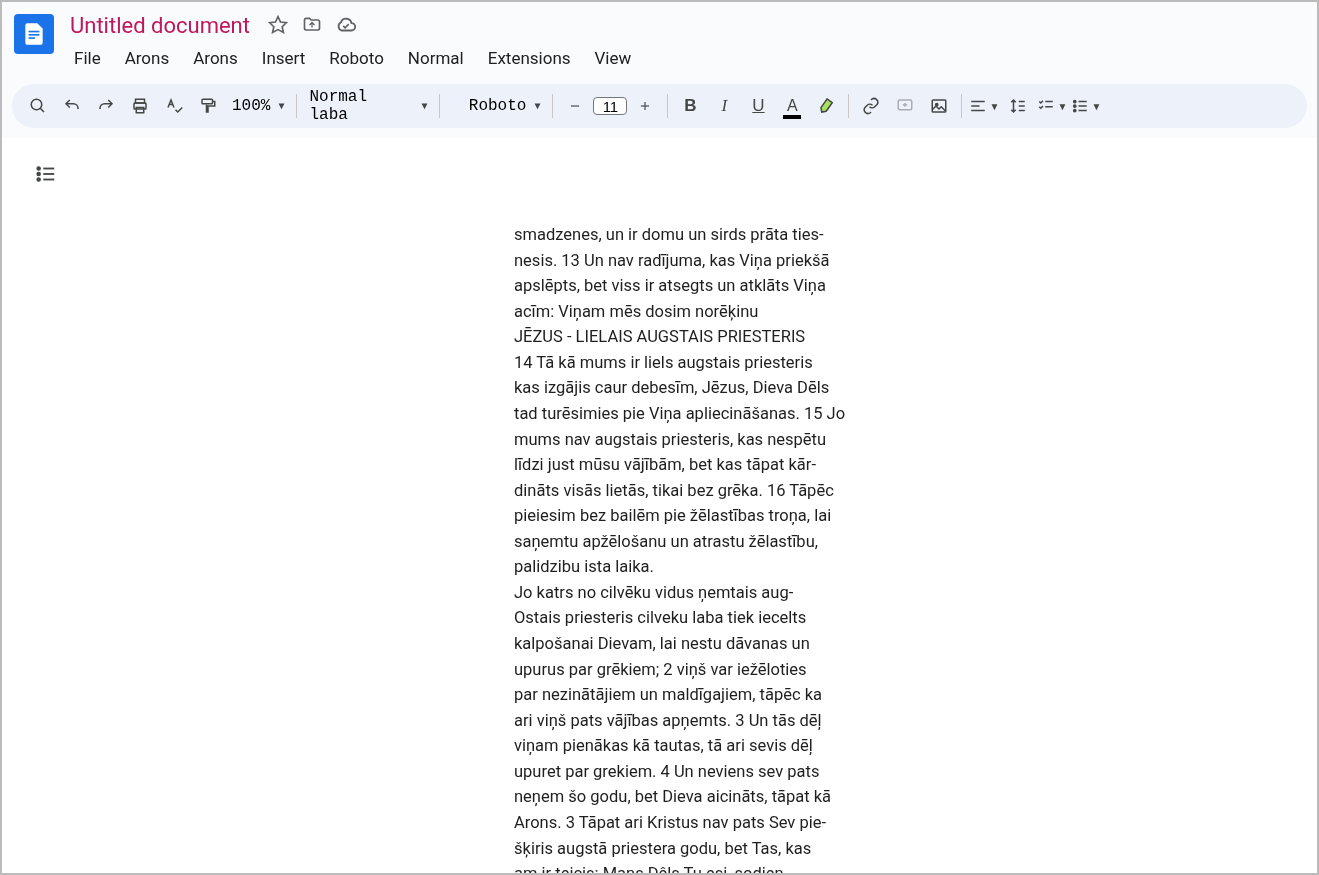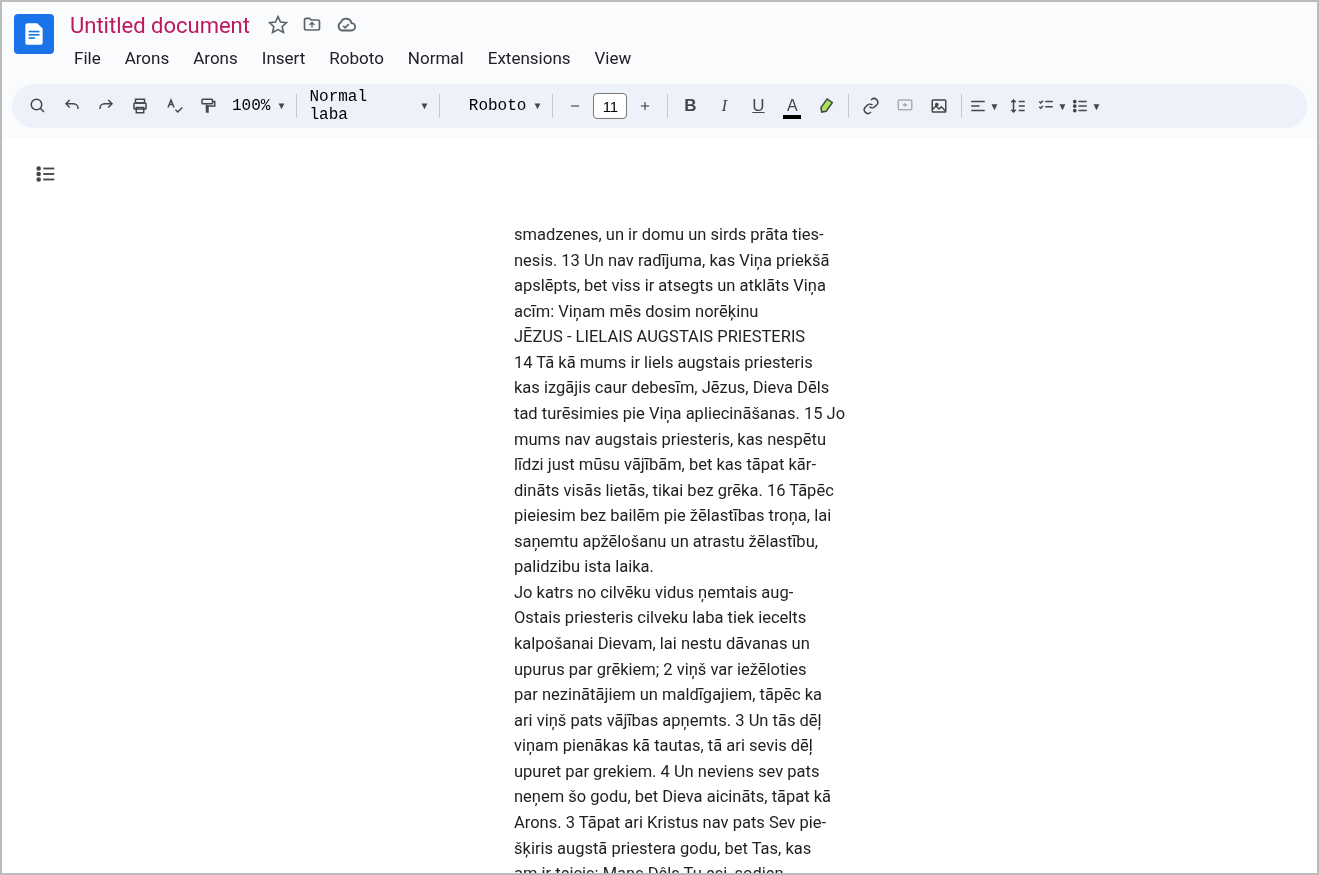--- a/index.html
+++ b/index.html
@@ -11,21 +11,21 @@
 .title-col { display: flex; flex-direction: column; }
 .title-row { display: flex; align-items: center; gap: 10px; height: 30px; }
 .doc-title { font-size: 22px; color: #be185d; padding: 2px 6px; }
 .title-icon { width: 24px; height: 24px; display: flex; align-items: center; justify-content: center; color: #5f6368; cursor: pointer; }
 .menubar { display: flex; gap: 4px; margin-top: 2px; }
 .menu-item { font-size: 17px; color: #202124; padding: 6px 10px; border-radius: 4px; cursor: pointer; }
 .toolbar { display: flex; align-items: center; gap: 2px; padding: 6px 10px; margin: 10px 10px 0 10px; background: #edf2fa; border-radius: 28px; height: 44px; }
 .tb-btn { width: 32px; height: 32px; display: flex; align-items: center; justify-content: center; color: #444746; border-radius: 4px; cursor: pointer; background: transparent; border: none; }
 .tb-sep { width: 1px; height: 24px; background: #c7c7c7; margin: 0 4px; }
 .tb-dropdown { display: flex; align-items: center; gap: 8px; padding: 0 6px; cursor: pointer; font-family: Liberation Mono, monospace; }
-.font-size-input { width: 34px; height: 26px; border: 1px solid #747775; border-radius: 4px; text-align: center; font-size: 15px; background: #fff; }
+.font-size-input { width: 34px; height: 18px; border: 1px solid #747775; border-radius: 4px; text-align: center; font-size: 15px; background: #fff; }
 .caret { font-size: 10px; color: #444746; }
 .text-color-btn { position: relative; }
 .text-color-bar { position: absolute; bottom: 3px; left: 7px; width: 18px; height: 4px; background: #000; }
 .highlight-color-btn svg { transform: rotate(-10deg); }
 .content { flex: 1; display: flex; background: #fff; overflow: hidden; margin-top: 10px; padding-left: 16px; }
 .left-gutter { width: 56px; padding-top: 20px; display: flex; justify-content: center; }
 .outline-btn { width: 32px; height: 32px; display: flex; align-items: center; justify-content: center; color: #444746; cursor: pointer; }
 .doc-page { flex: 1; padding: 0 0 0 440px; overflow: hidden; }
 .doc-body { width: 360px; font-family: Roboto, Arial, sans-serif; font-size: 16.5px; line-height: 1.55; color: #1f1f1f; padding-top: 84px; }
 .doc-body p { margin: 0; white-space: pre-line; }

